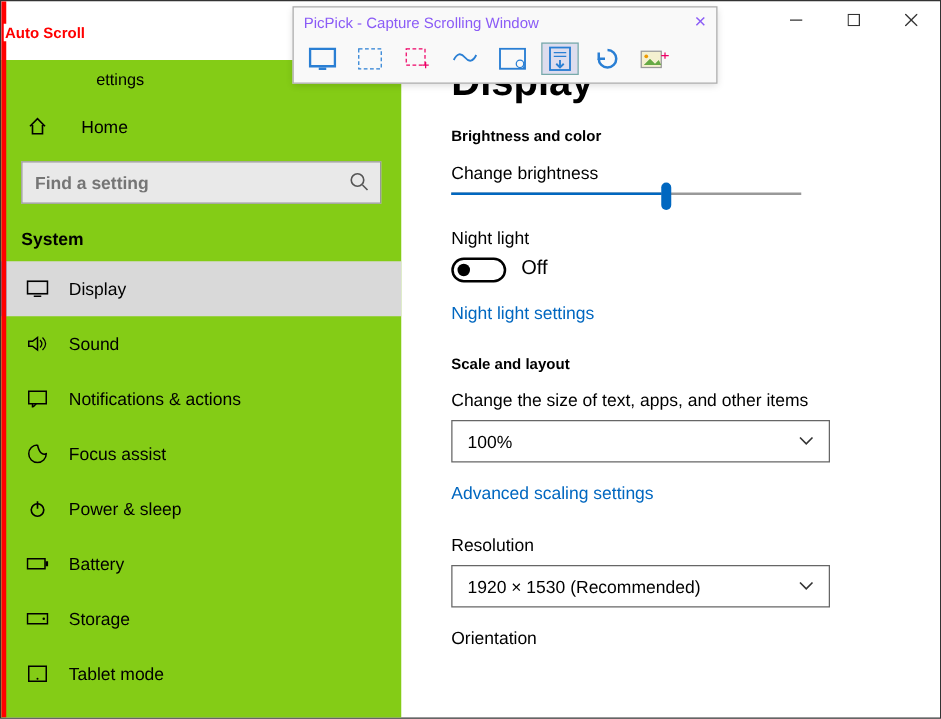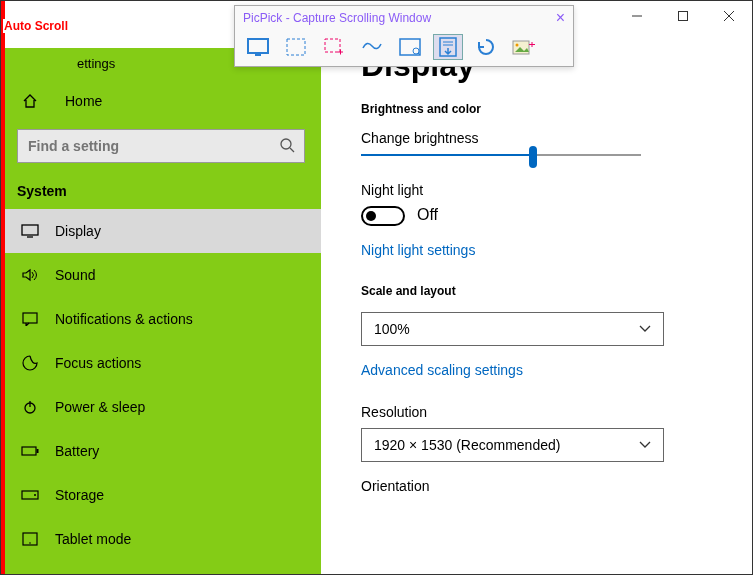--- a/index.html
+++ b/index.html
@@ -177,21 +177,21 @@
           </svg>
         </span>
       <span>Notifications &amp; actions</span>
     </div>
     <div class="nav-item">
       <span class="nav-icon">
           <svg width="16" height="16" viewBox="0 0 16 16">
             <path d="M8 1 A7 7 0 1 0 15 8 Q10 10 8 1" fill="none" stroke="#000" stroke-width="1.2"></path>
           </svg>
         </span>
-      <span>Focus actions</span>
+      <span>Focus assist</span>
     </div>
     <div class="nav-item">
       <span class="nav-icon">
           <svg width="16" height="16" viewBox="0 0 16 16">
             <circle cx="8" cy="9" r="5" fill="none" stroke="#000" stroke-width="1.3"></circle>
             <line x1="8" y1="2" x2="8" y2="8" stroke="#000" stroke-width="1.3"></line>
           </svg>
         </span>
       <span>Power &amp; sleep</span>
     </div>
@@ -235,20 +235,21 @@
     <div class="label">Night light</div>
     <div class="toggle-row">
       <div class="toggle">
           <div class="toggle-knob"></div>
         </div>
       <span>Off</span>
     </div>
     <a class="link">Night light settings</a>
 
     <h2 class="section">Scale and layout</h2>
+    <div class="label">Change the size of text, apps, and other items</div>
     <div class="dropdown">
       <span>100%</span>
       <span>
           <svg width="12" height="8" viewBox="0 0 12 8">
             <path d="M1 1 L6 6 L11 1" fill="none" stroke="#333" stroke-width="1.3"></path>
           </svg>
         </span>
     </div>
     <a class="link">Advanced scaling settings</a>
 

